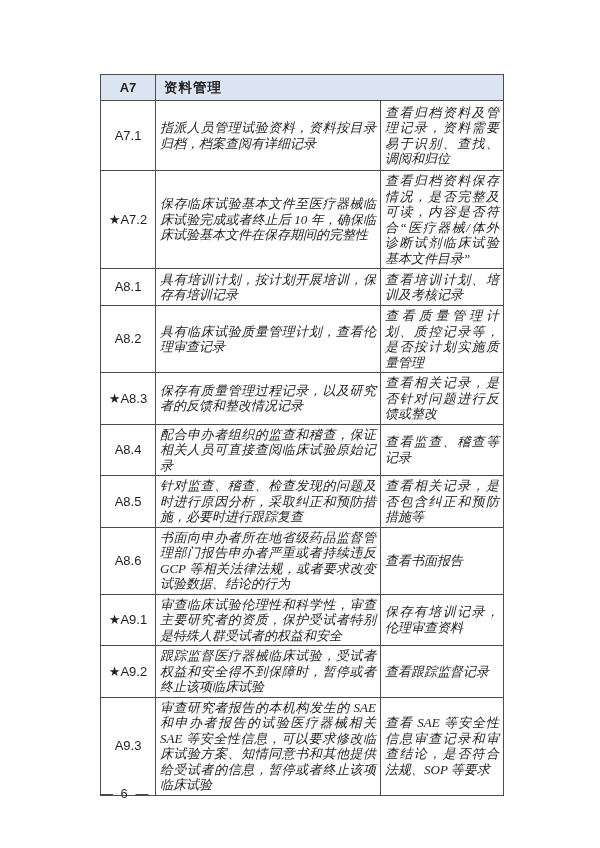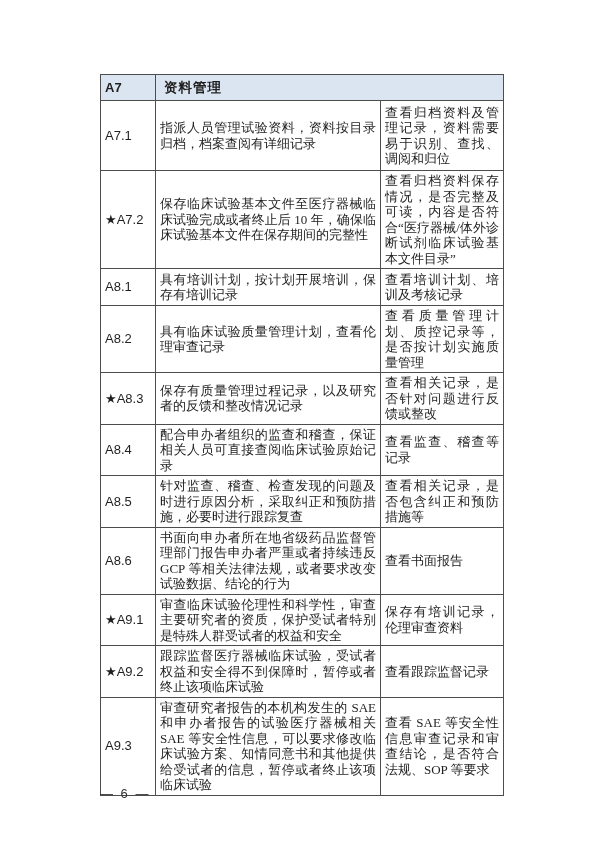--- a/index.html
+++ b/index.html
@@ -22,39 +22,40 @@
     border:1px solid #4d4d4d;
     vertical-align:middle;
     font-size:13px;
     line-height:15.5px;
     padding:2px 4px;
   }
   col.c-code{width:55px;}
   col.c-req{width:225px;}
   col.c-chk{width:123px;}
   td.code{
-    text-align:left;
+    text-align:center;
     font-family:"Liberation Sans","DejaVu Sans",sans-serif;
     font-size:12px;
     padding:2px 1px;
   }
   tr.sec td{
     background:#dbe5f1;
     font-weight:bold;
   }
   tr.sec td.title{
     text-align:left;
     padding-left:8px;
     font-size:13.5px;
     letter-spacing:1px;
     margin-top:37px;
   }
   td.req,td.chk{
     text-align:justify;
     text-justify:inter-ideograph;
+    font-style:italic;
   }
   .footer{
     position:absolute;
     left:100px;top:786px;
     font-size:13px;
     font-family:"Liberation Sans","DejaVu Sans",sans-serif;
     color:#333;
     letter-spacing:2px;
   }
 </style>

